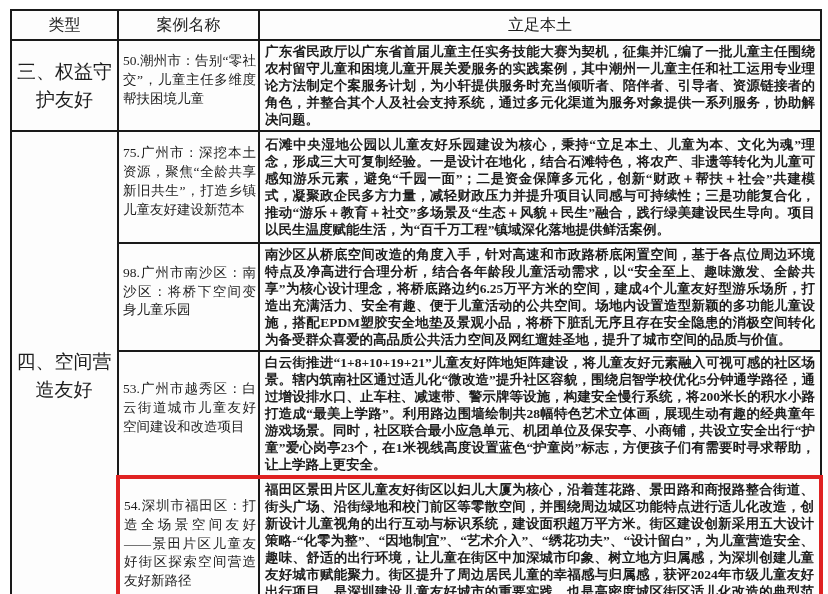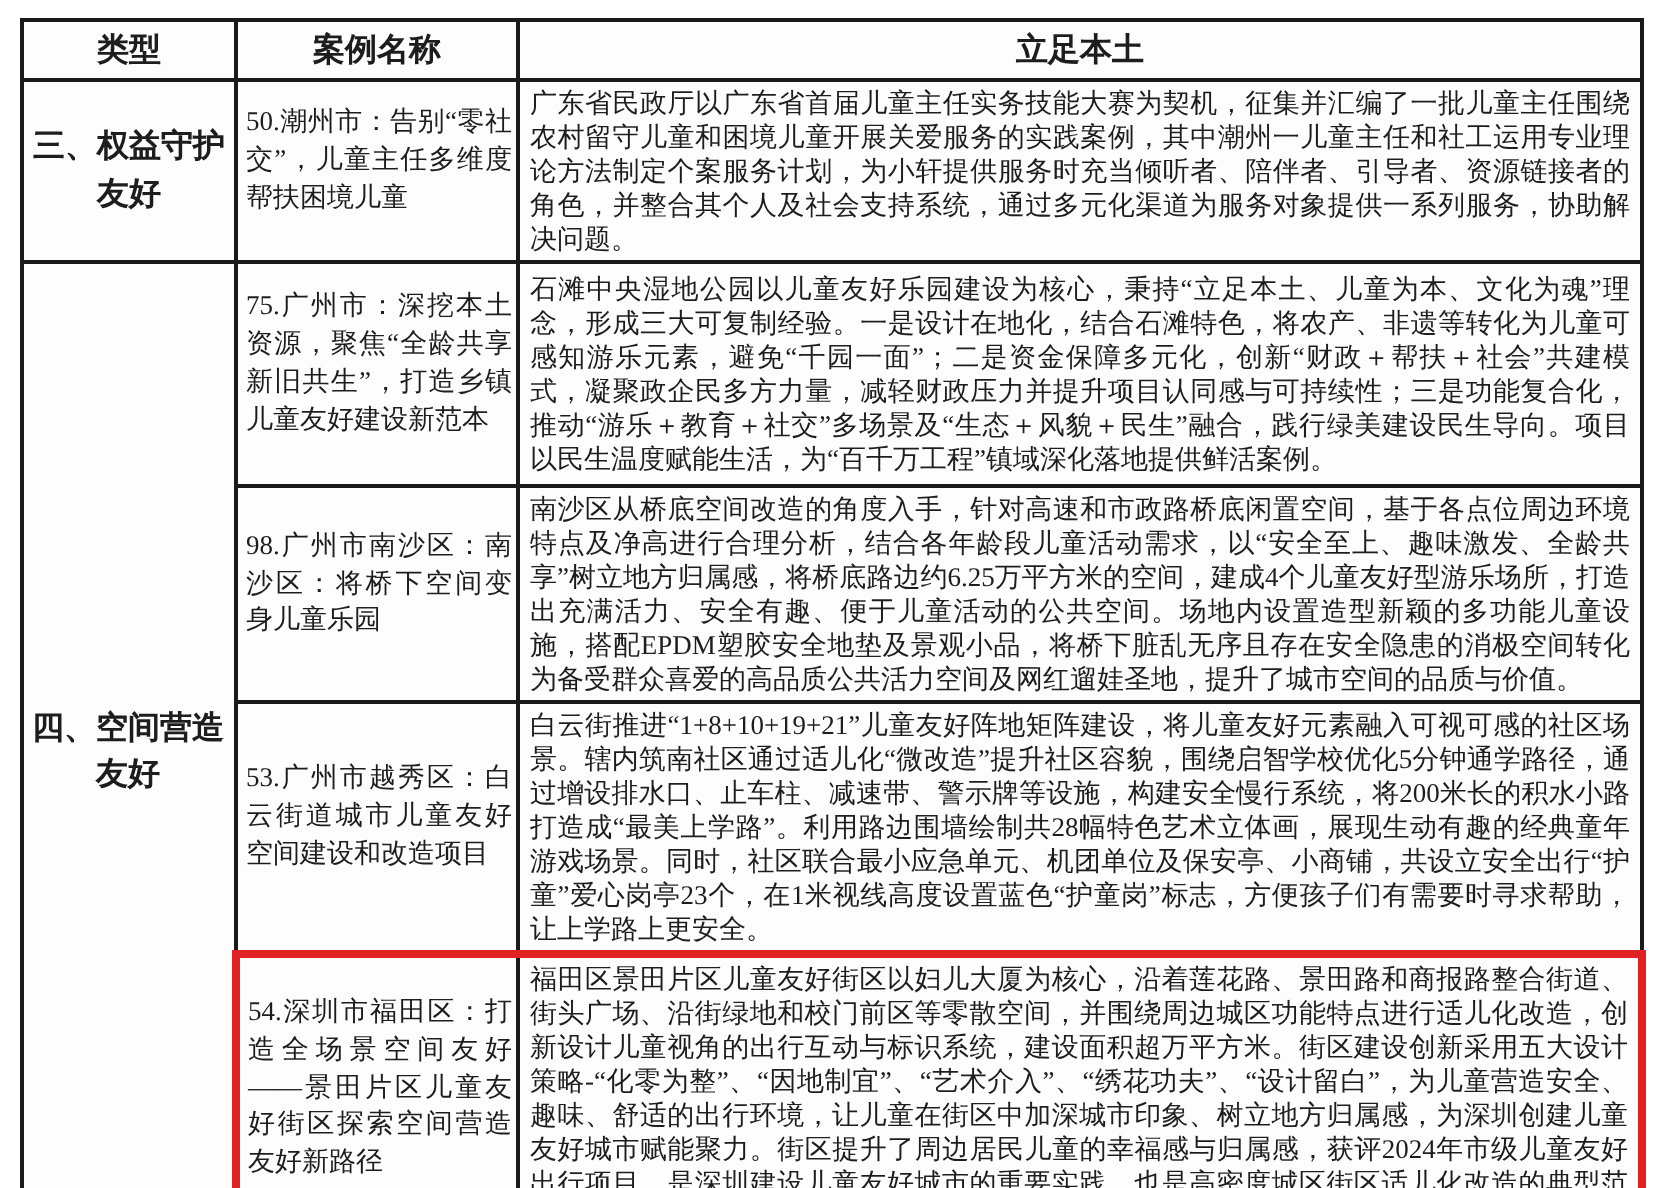--- a/index.html
+++ b/index.html
@@ -17,38 +17,39 @@
   }
   .sheet { position: absolute; top: 9px; left: 10px; width: 810px; }
   table.case-table {
     border-collapse: collapse;
     table-layout: fixed;
     width: 810px;
     background: #fdfdfd;
   }
   th, td { border: 2px solid var(--border-black); }
   th.col-header {
-    font-size: 16px; font-weight: bold;
+    font-size: 16px; font-weight: normal;
     text-align: center; vertical-align: middle;
     height: 30px; padding: 1px 2px;
   }
   td.type-cell {
-    font-weight: bold; font-size: 16px;
+    font-weight: normal; font-size: 19px;
     text-align: center; vertical-align: middle;
     padding: 2px; line-height: 1.45;
   }
   td.name-cell {
     font-size: 13.5px; line-height: 1.4;
     vertical-align: middle; text-align: justify;
     padding: 2px 2px 12px 4px;
   }
   td.hl-cell {
     font-size: 13.5px; line-height: 17px;
     vertical-align: middle; text-align: justify;
     padding: 2px 5px;
+    font-weight: bold;
   }
   tr.r-50 { height: 88px; }
   tr.r-51 { height: 112px; }
   tr.r-52 { height: 103px; }
   tr.r-53 { height: 107px; }
   tr.r-54 { height: 133px; }
   
   td.emph-left {
     border-top: 4px solid var(--accent-red);
     border-left: 4px solid var(--accent-red);
@@ -84,21 +85,21 @@
       </tr>
 
       <tr class="r-51">
         <td class="type-cell" rowspan="4">四、空间营造友好</td>
         <td class="name-cell">75.广州市：深挖本土资源，聚焦“全龄共享 新旧共生”，打造乡镇儿童友好建设新范本</td>
         <td class="hl-cell">石滩中央湿地公园以儿童友好乐园建设为核心，秉持“立足本土、儿童为本、文化为魂”理念，形成三大可复制经验。一是设计在地化，结合石滩特色，将农产、非遗等转化为儿童可感知游乐元素，避免“千园一面”；二是资金保障多元化，创新“财政＋帮扶＋社会”共建模式，凝聚政企民多方力量，减轻财政压力并提升项目认同感与可持续性；三是功能复合化，推动“游乐＋教育＋社交”多场景及“生态＋风貌＋民生”融合，践行绿美建设民生导向。项目以民生温度赋能生活，为“百千万工程”镇域深化落地提供鲜活案例。</td>
       </tr>
 
       <tr class="r-52">
         <td class="name-cell">98.广州市南沙区：南沙区：将桥下空间变身儿童乐园</td>
-        <td class="hl-cell">南沙区从桥底空间改造的角度入手，针对高速和市政路桥底闲置空间，基于各点位周边环境特点及净高进行合理分析，结合各年龄段儿童活动需求，以“安全至上、趣味激发、全龄共享”树立地方归属感，将桥底路边约6.25万平方米的空间，建成4个儿童友好型游乐场所，打造出充满活力、安全有趣、便于儿童活动的公共空间。场地内设置造型新颖的多功能儿童设施，搭配EPDM塑胶安全地垫及景观小品，将桥下脏乱无序且存在安全隐患的消极空间转化为备受群众喜爱的高品质公共活力空间及网红遛娃圣地，提升了城市空间的品质与价值。</td>
+        <td class="hl-cell">南沙区从桥底空间改造的角度入手，针对高速和市政路桥底闲置空间，基于各点位周边环境特点及净高进行合理分析，结合各年龄段儿童活动需求，以“安全至上、趣味激发、全龄共享”为核心设计理念，将桥底路边约6.25万平方米的空间，建成4个儿童友好型游乐场所，打造出充满活力、安全有趣、便于儿童活动的公共空间。场地内设置造型新颖的多功能儿童设施，搭配EPDM塑胶安全地垫及景观小品，将桥下脏乱无序且存在安全隐患的消极空间转化为备受群众喜爱的高品质公共活力空间及网红遛娃圣地，提升了城市空间的品质与价值。</td>
       </tr>
 
       <tr class="r-53">
         <td class="name-cell">53.广州市越秀区：白云街道城市儿童友好空间建设和改造项目</td>
         <td class="hl-cell">白云街推进“1+8+10+19+21”儿童友好阵地矩阵建设，将儿童友好元素融入可视可感的社区场景。辖内筑南社区通过适儿化“微改造”提升社区容貌，围绕启智学校优化5分钟通学路径，通过增设排水口、止车柱、减速带、警示牌等设施，构建安全慢行系统，将200米长的积水小路打造成“最美上学路”。利用路边围墙绘制共28幅特色艺术立体画，展现生动有趣的经典童年游戏场景。同时，社区联合最小应急单元、机团单位及保安亭、小商铺，共设立安全出行“护童”爱心岗亭23个，在1米视线高度设置蓝色“护童岗”标志，方便孩子们有需要时寻求帮助，让上学路上更安全。</td>
       </tr>
 
       <tr class="r-54">
         <td class="name-cell emph-left">54.深圳市福田区：打造全场景空间友好——景田片区儿童友好街区探索空间营造友好新路径</td>
         <td class="hl-cell emph-right">福田区景田片区儿童友好街区以妇儿大厦为核心，沿着莲花路、景田路和商报路整合街道、街头广场、沿街绿地和校门前区等零散空间，并围绕周边城区功能特点进行适儿化改造，创新设计儿童视角的出行互动与标识系统，建设面积超万平方米。街区建设创新采用五大设计策略-“化零为整”、“因地制宜”、“艺术介入”、“绣花功夫”、“设计留白”，为儿童营造安全、趣味、舒适的出行环境，让儿童在街区中加深城市印象、树立地方归属感，为深圳创建儿童友好城市赋能聚力。街区提升了周边居民儿童的幸福感与归属感，获评2024年市级儿童友好出行项目，是深圳建设儿童友好城市的重要实践，也是高密度城区街区适儿化改造的典型范例，展现出重要的社会效益，服务周边社区2万多人。</td>

